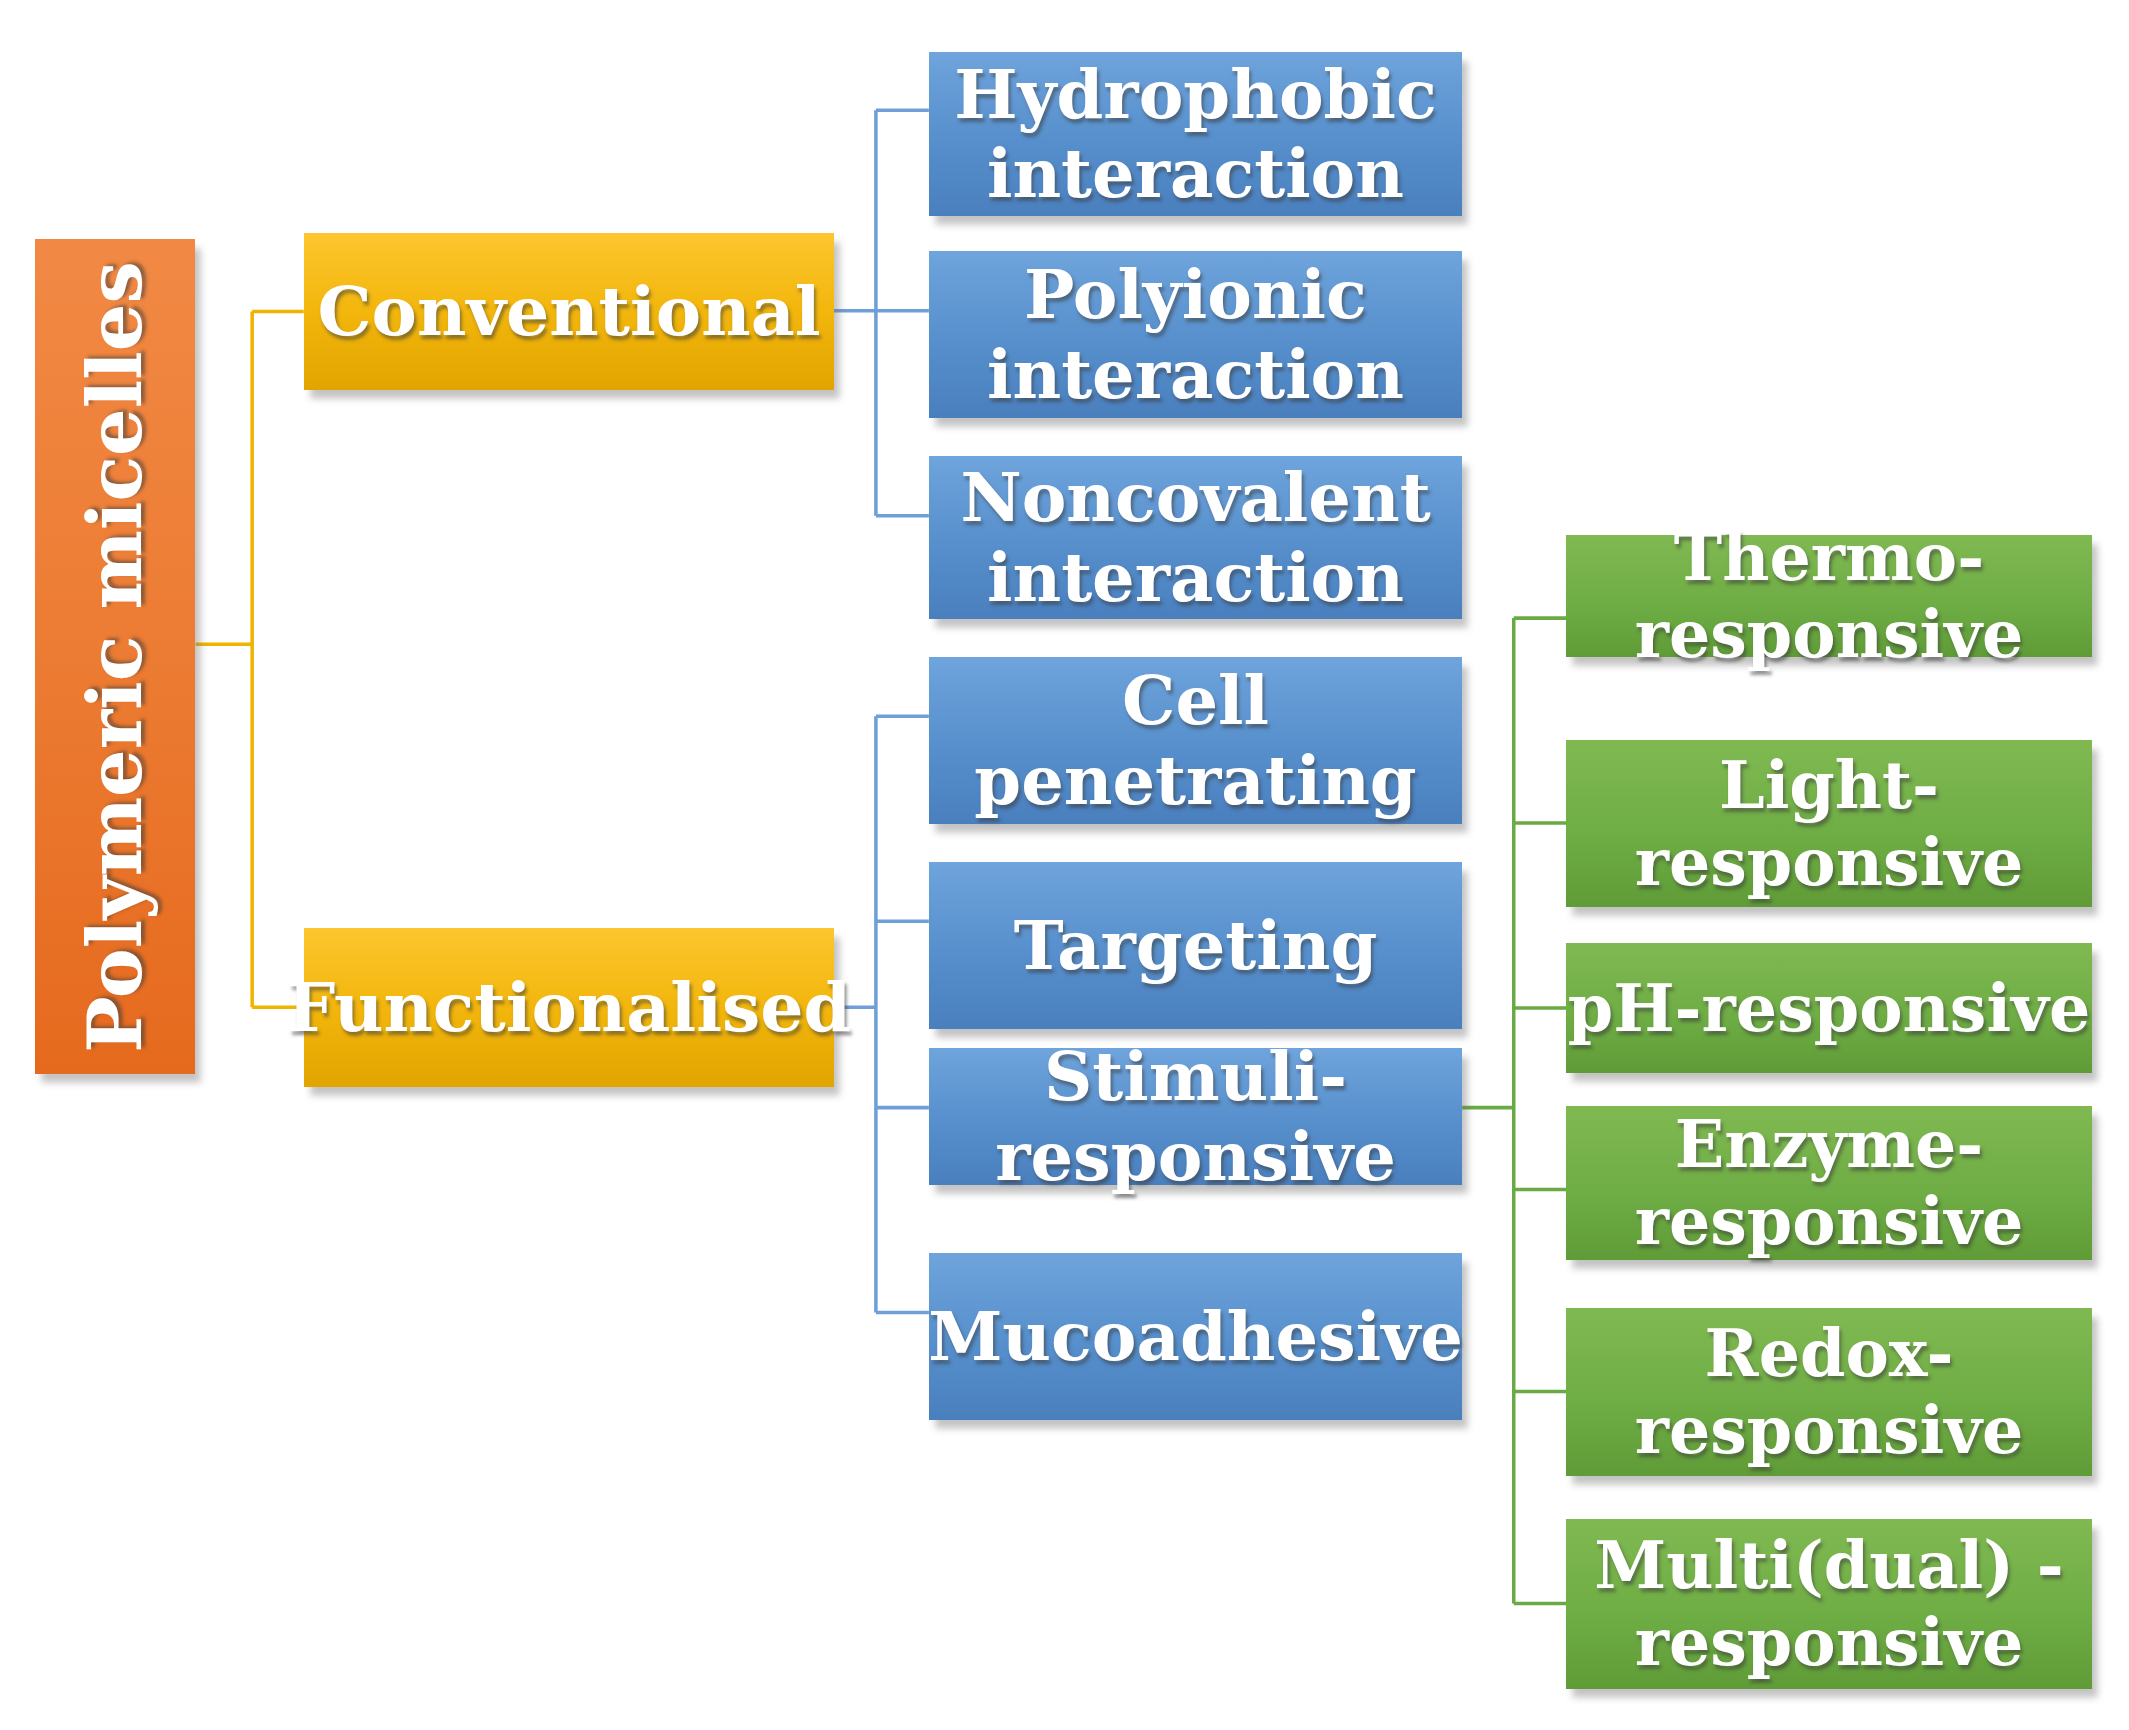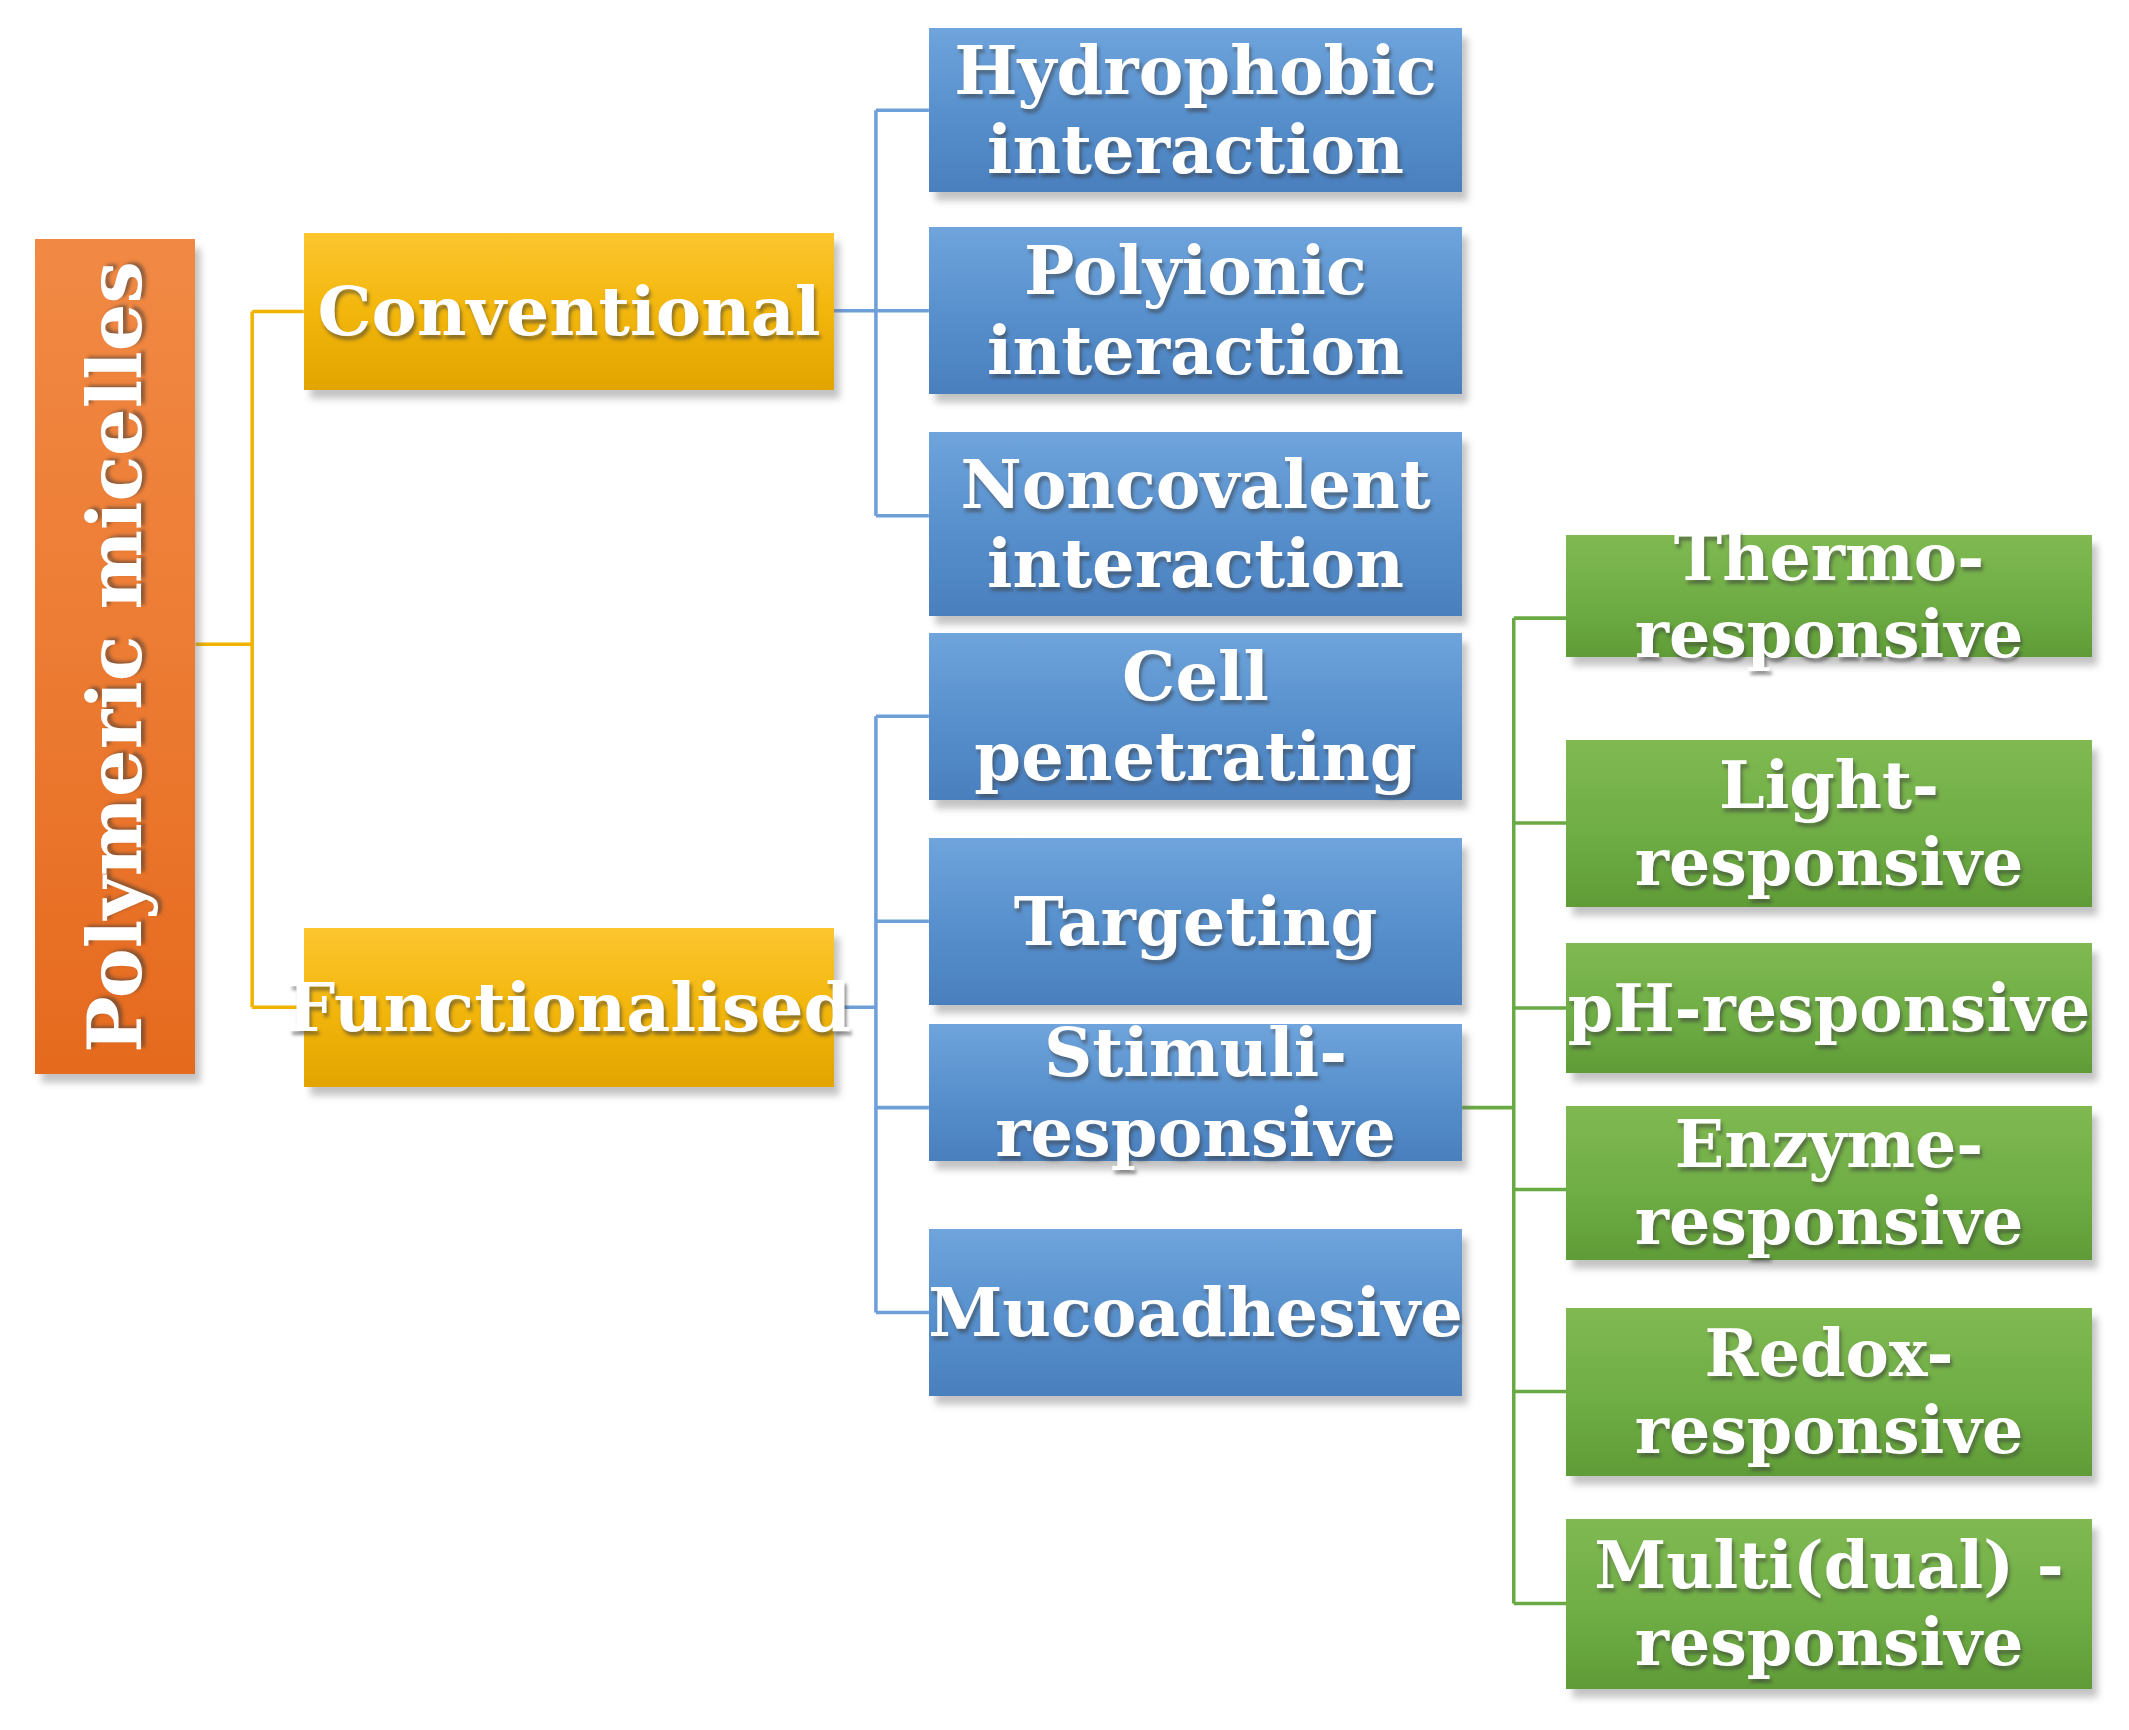--- a/index.html
+++ b/index.html
@@ -53,24 +53,24 @@
     transform: translate(-50%, -50%) rotate(-90deg);
     display: flex; align-items: center; justify-content: center;
     font-size: 75px;
   }
 
   
   #n-conventional  { left: 304px; top: 233px;  width: 530px; height: 157px; font-size: 68px; }
   #n-functionalised{ left: 304px; top: 928px; width: 530px; height: 159px; font-size: 68px; }
 
   
-  .blue.node { left: 929px; width: 533px; font-size: 67px; }
+  .blue.node { left: 929px; width: 533px; font-size: 67px; margin-top: 24px; }
   #n-hydrophobic  { top: 28px;   height: 164px; }
   #n-polyionic    { top: 227px;  height: 167px; }
-  #n-noncovalent  { top: 432px;  height: 184px; }
+  #n-noncovalent  { top: 432px;  height: 163px; }
   #n-cell         { top: 633px;  height: 167px; }
   #n-targeting    { top: 838px; height: 167px; }
   #n-stimuli      { top: 1024px; height: 137px; }
   #n-mucoadhesive { top: 1229px; height: 167px; }
 
   
   .green.node { left: 1566px; width: 526px; font-size: 65px; }
   #n-thermo { top: 535px;  height: 122px; }
   #n-light  { top: 740px; height: 167px; }
   #n-ph     { top: 943px; height: 130px; }

